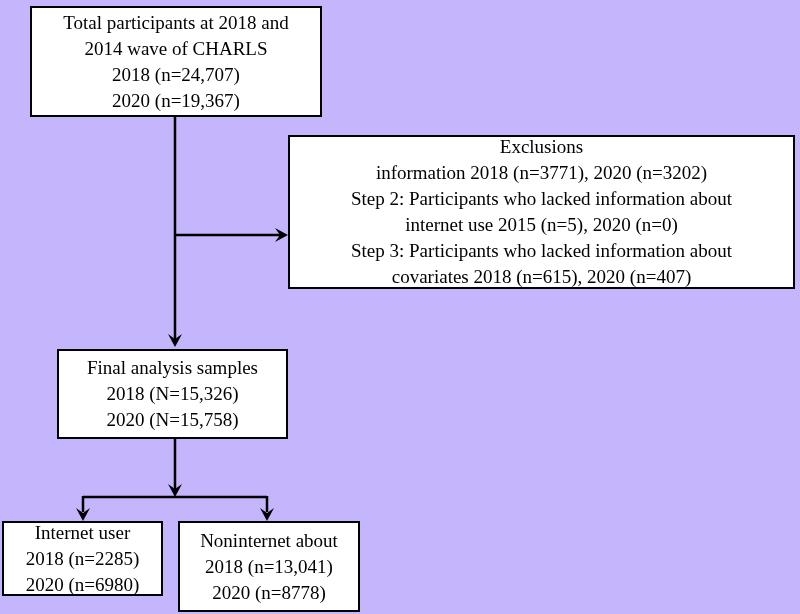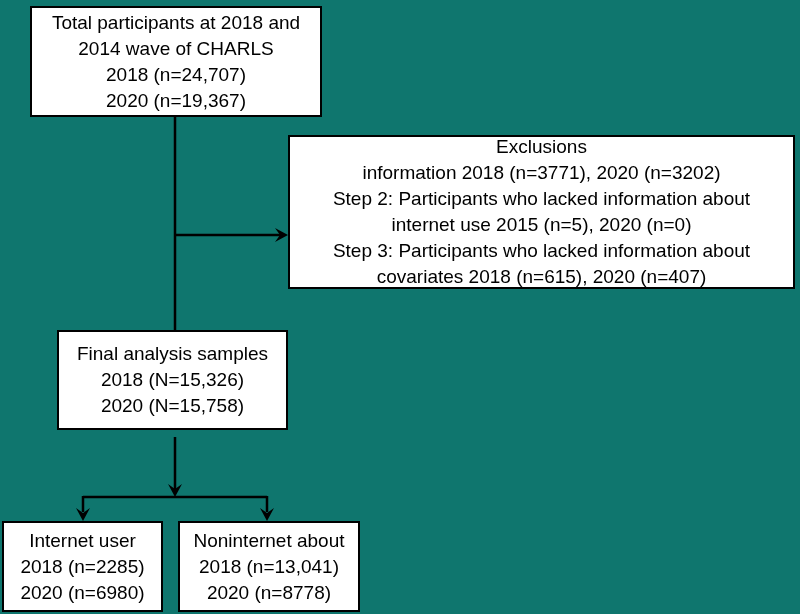--- a/index.html
+++ b/index.html
@@ -4,22 +4,22 @@
 <style>
   html, body {
     margin: 0;
     padding: 0;
     background: #ffffff;
   }
   .canvas {
     position: relative;
     width: 800px;
     height: 614px;
-    background: #0f766e;
-    font-family: Liberation Sans, sans-serif;
+    background: #c4b5fd;
+    font-family: Liberation Serif, serif;
     color: #000000;
     overflow: hidden;
   }
   .connectors {
     position: absolute;
     left: 0;
     top: 0;
     width: 800px;
     height: 614px;
     pointer-events: none;
@@ -35,22 +35,22 @@
     align-items: center;
     text-align: center;
     font-size: 19px;
     line-height: 26px;
   }
   .box .line {
     white-space: pre-wrap;
   }
   .box-total       { left: 30px;  top: 6px;   width: 292px; height: 111px; }
   .box-exclusions  { left: 288px; top: 135px; width: 507px; height: 154px; }
-  .box-final       { left: 57px;  top: 330px; width: 231px; height: 100px; }
-  .box-internet    { left: 2px;   top: 521px; width: 161px; height: 91px; }
+  .box-final       { left: 57px;  top: 349px; width: 231px; height: 90px; }
+  .box-internet    { left: 2px;   top: 521px; width: 161px; height: 75px; }
   .box-noninternet { left: 178px; top: 521px; width: 182px; height: 91px; }
 </style>
 </head>
 <body>
 
 <div class="canvas">
 
   <svg class="connectors" viewBox="0 0 800 614" xmlns="http://www.w3.org/2000/svg">
 
     <line x1="175" y1="117" x2="175" y2="340" stroke="#000000" stroke-width="2.5"></line>

